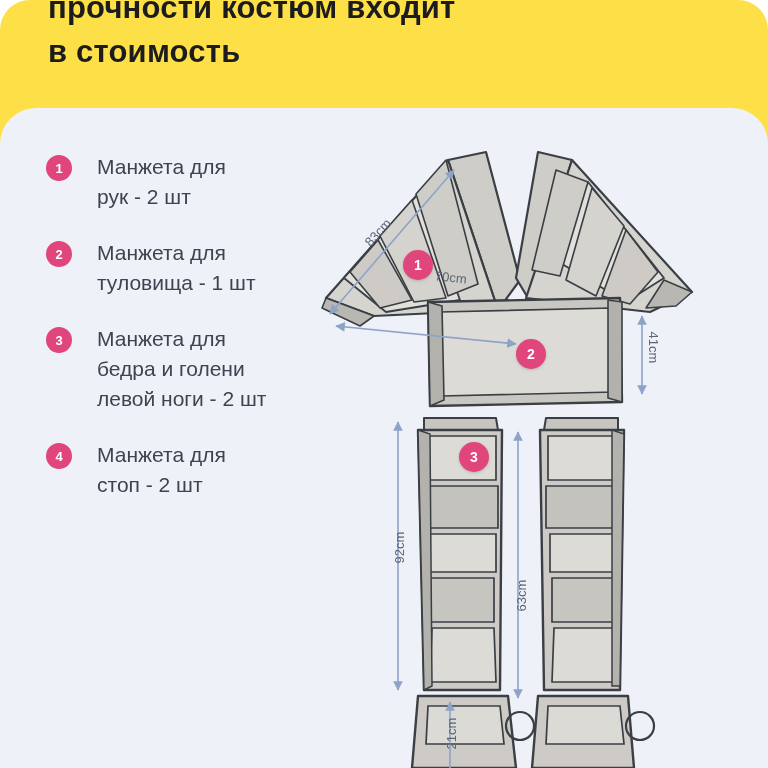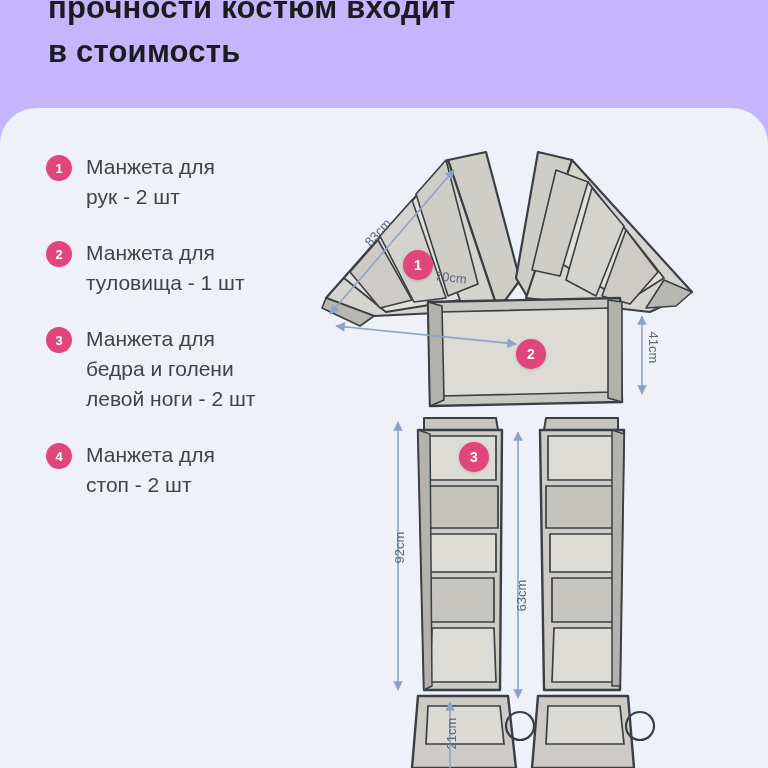--- a/index.html
+++ b/index.html
@@ -6,21 +6,22 @@
   html, body {
     margin: 0; padding: 0;
     width: 768px; height: 768px;
     background: #ffffff;
     font-family: "Liberation Sans", sans-serif;
     overflow: hidden;
   }
   #root {
     position: relative;
     width: 768px; height: 768px;
-    background: #c4b5fd;
+    background: #fde047;
+    border-radius: 30px;
   }
   
   .heading {
     position: absolute;
     left: 48px;
     top: -14px;
     width: 660px;
     font-size: 31px;
     line-height: 44px;
     font-weight: bold;
@@ -57,21 +58,21 @@
     background: #e0467c;
     color: #ffffff;
     font-size: 13px;
     font-weight: bold;
     display: flex;
     align-items: center;
     justify-content: center;
     margin-top: 3px;
   }
   .legend-text {
-    margin-left: 14px;
+    margin-left: 25px;
     font-size: 21px;
     line-height: 30px;
     color: #3d4450;
     white-space: pre-line;
   }
   
   .illus {
     position: absolute;
     left: 320px;
     top: 130px;

